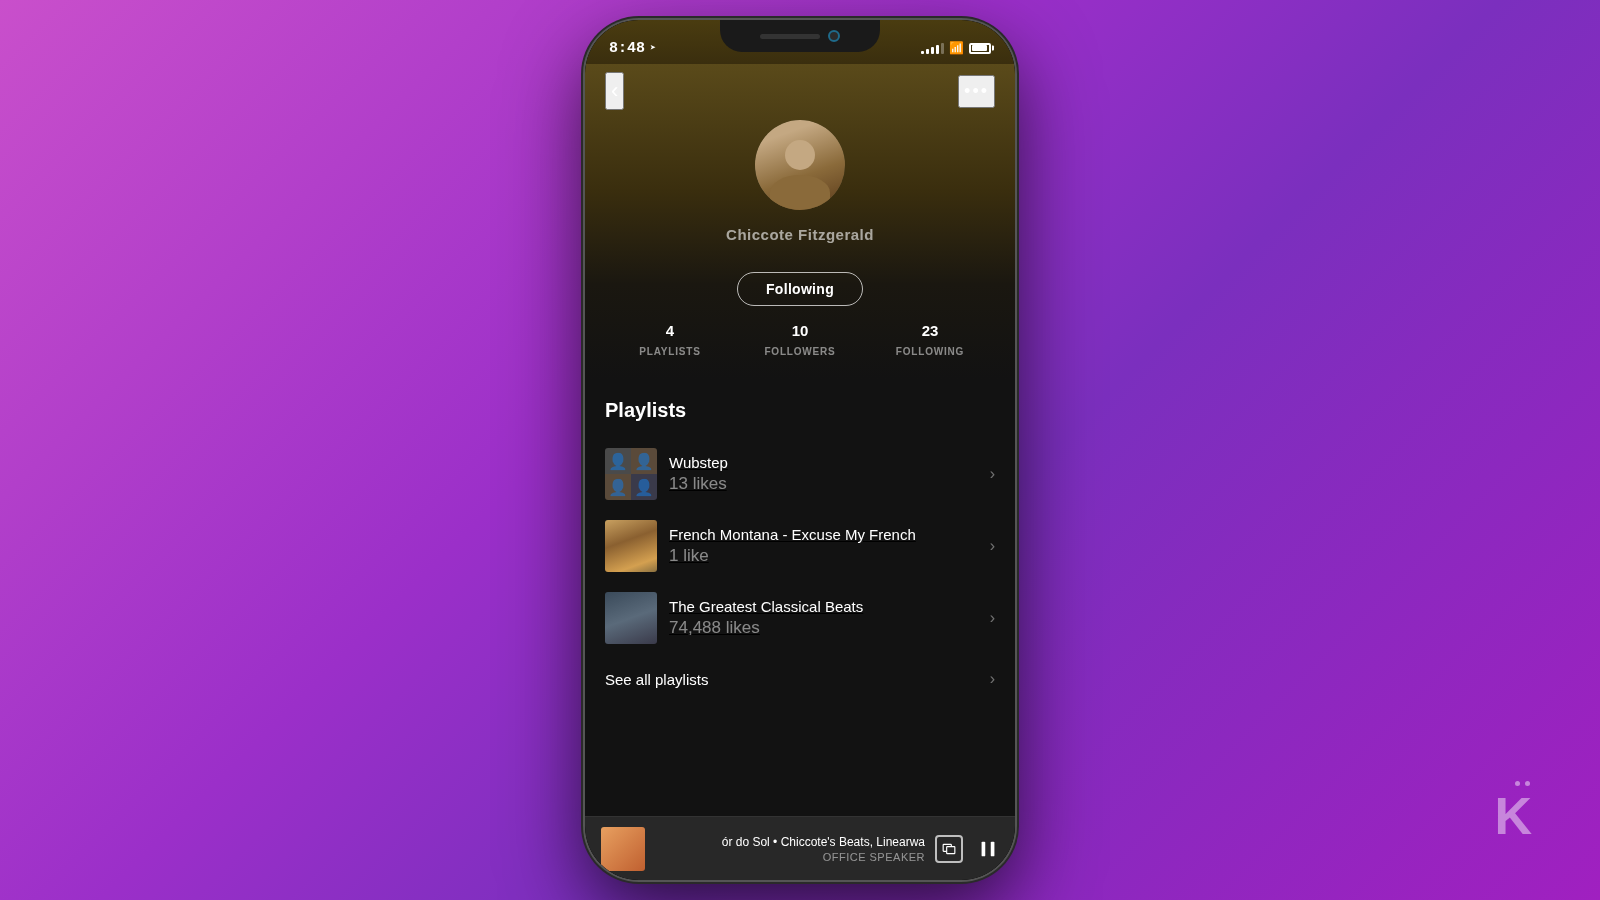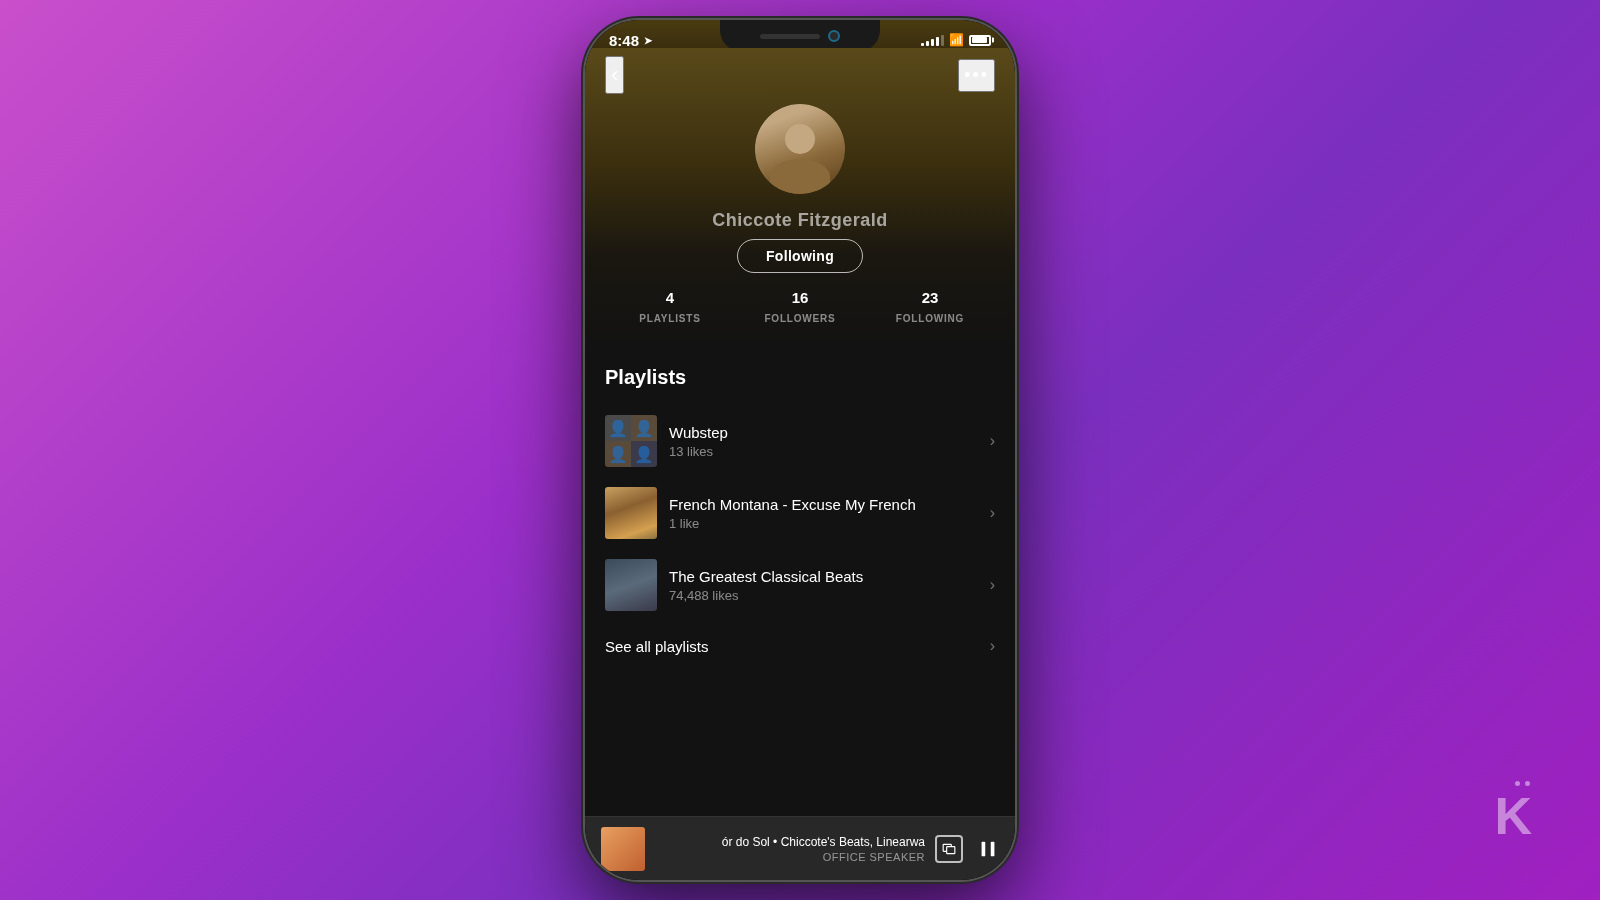--- a/index.html
+++ b/index.html
@@ -209,23 +209,23 @@
       transform: translateX(-50%);
       width: 60px;
       height: 35px;
       background: #8a6a3a;
       border-radius: 50% 50% 0 0;
     }
 
     .username {
       text-align: center;
       color: rgba(255,255,255,0.6);
-      font-size: 18px;
+      font-size: 15px;
       font-weight: 600;
-      margin-bottom: 8px;
+      margin-bottom: 29px;
       letter-spacing: 0.5px;
     }
 
     .following-btn {
       display: block;
       margin: 0 auto;
       background: transparent;
       border: 1.5px solid rgba(255,255,255,0.7);
       border-radius: 20px;
       padding: 8px 28px;
@@ -285,32 +285,33 @@
     .playlist-item {
       display: flex;
       align-items: center;
       padding: 10px 20px;
       cursor: pointer;
       gap: 12px;
     }
 
     .playlist-info {
       flex: 1;
+      text-decoration: underline;
     }
 
     .playlist-name {
       color: #fff;
       font-size: 15px;
       font-weight: 500;
       margin-bottom: 3px;
     }
 
     .playlist-likes {
       color: rgba(255,255,255,0.5);
-      font-size: 13px;
+      font-size: 17px;
     }
 
     .chevron-right {
       color: rgba(255,255,255,0.4);
       font-size: 16px;
       flex-shrink: 0;
     }
 
     .see-all-row {
       display: flex;
@@ -449,21 +450,21 @@
       <div style="color:rgba(255,255,255,0.45); font-size:52px; font-weight:900; font-family:Arial Black, sans-serif; letter-spacing:-2px; line-height:1;">K</div>
     </div>
   </div>
 
   <div style="position:absolute; left:50%; top:50%; transform:translate(-50%,-50%);">
 
     <div class="phone">
 
       <div class="screen">
 
-        <div style="position:relative; height:28px; background: linear-gradient(180deg, #4a3c10 0%, #3a2e0e 100%); flex-shrink:0;">
+        <div style="position:relative; height:44px; background: linear-gradient(180deg, #4a3c10 0%, #3a2e0e 100%); flex-shrink:0;font-family:Liberation Mono, monospace;">
           <div class="notch-cutout">
             <div class="notch-speaker"></div>
             <div class="notch-camera"></div>
           </div>
           <div style="display:flex; align-items:center; justify-content:space-between; padding: 12px 24px 0; height:100%;">
             <div class="status-time">
               <span>8:48</span>
               <span style="font-size:10px; margin-left:2px;">➤</span>
             </div>
             <div class="status-icons">
@@ -501,21 +502,21 @@
           <div class="username">Chiccote Fitzgerald</div>
 
           <button class="following-btn">Following</button>
 
           <div class="stats-row">
             <div class="stat-item">
               <span class="stat-number">4</span>
               <span class="stat-label">PLAYLISTS</span>
             </div>
             <div class="stat-item">
-              <span class="stat-number">16</span>
+              <span class="stat-number">10</span>
               <span class="stat-label">FOLLOWERS</span>
             </div>
             <div class="stat-item">
               <span class="stat-number">23</span>
               <span class="stat-label">FOLLOWING</span>
             </div>
           </div>
         </div>
 
         <div class="content-area">

